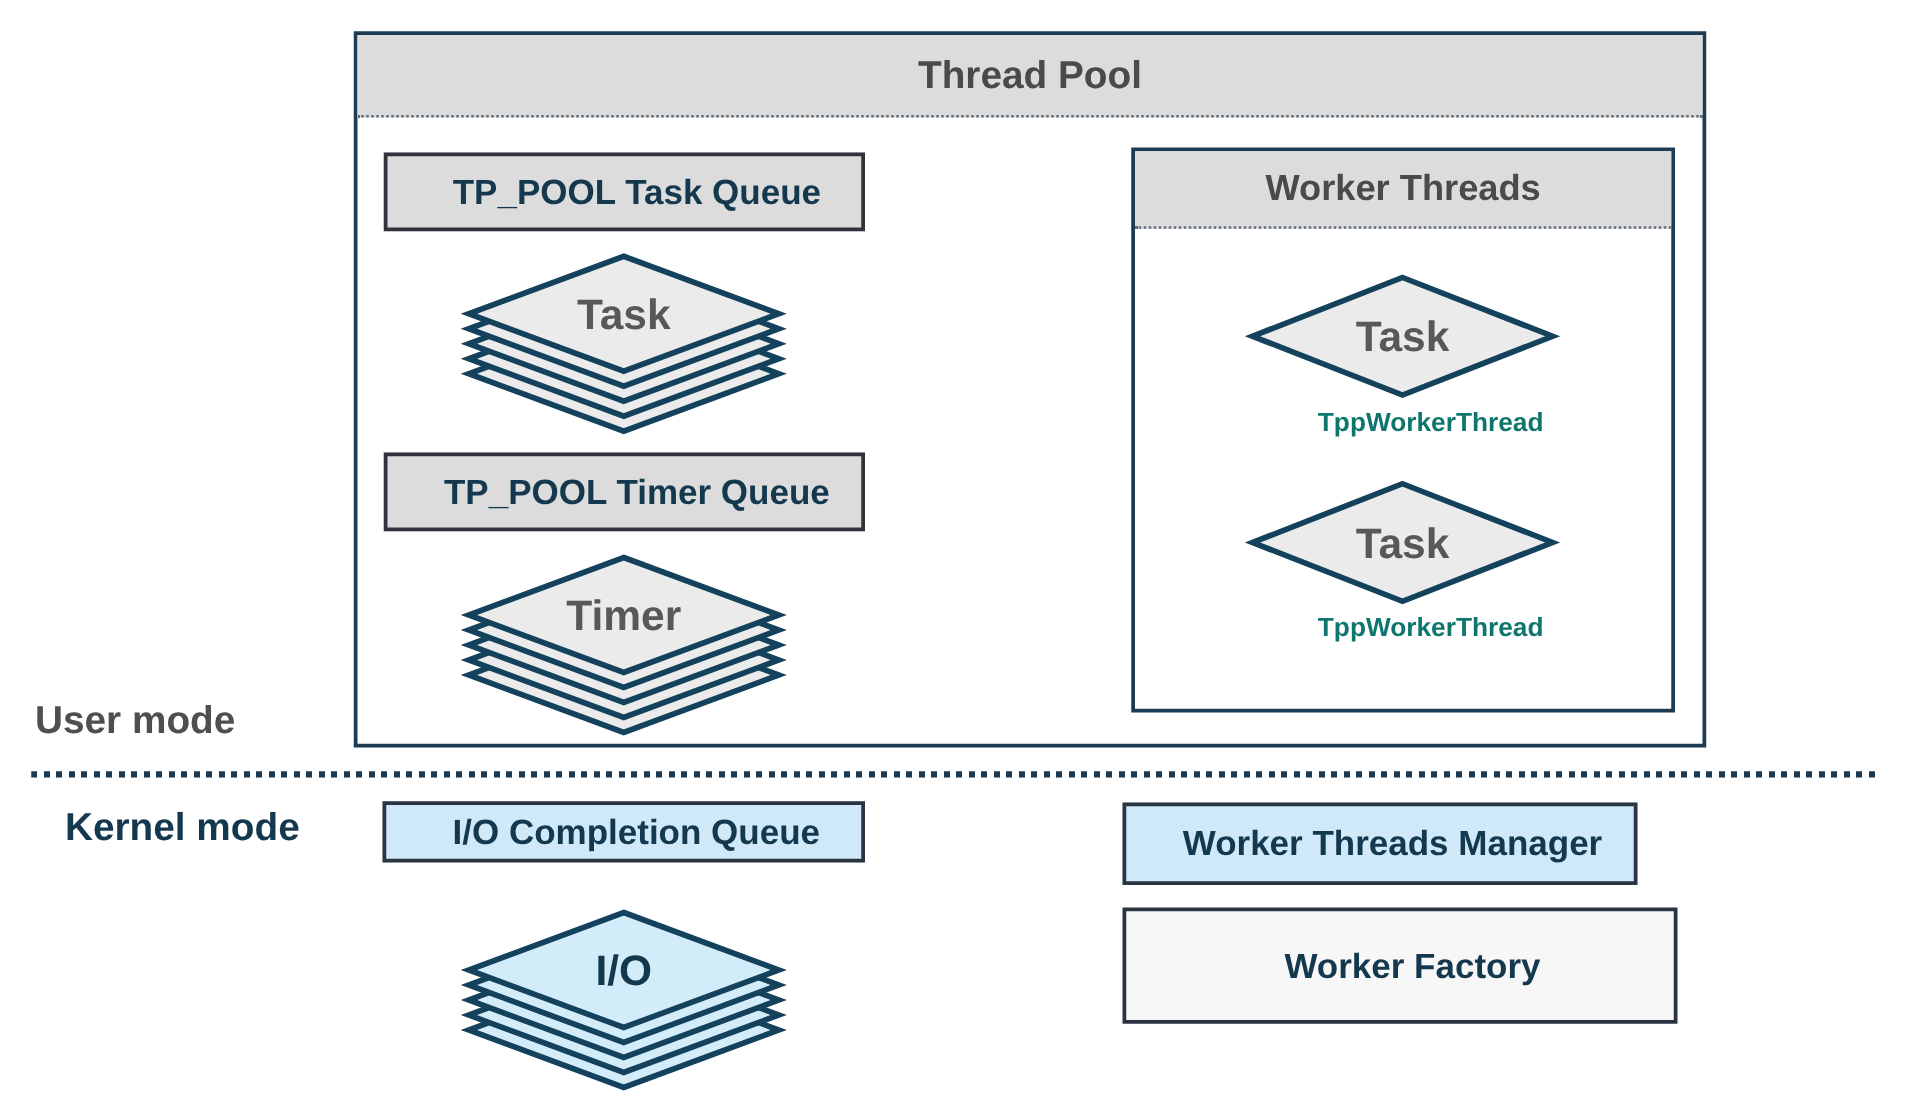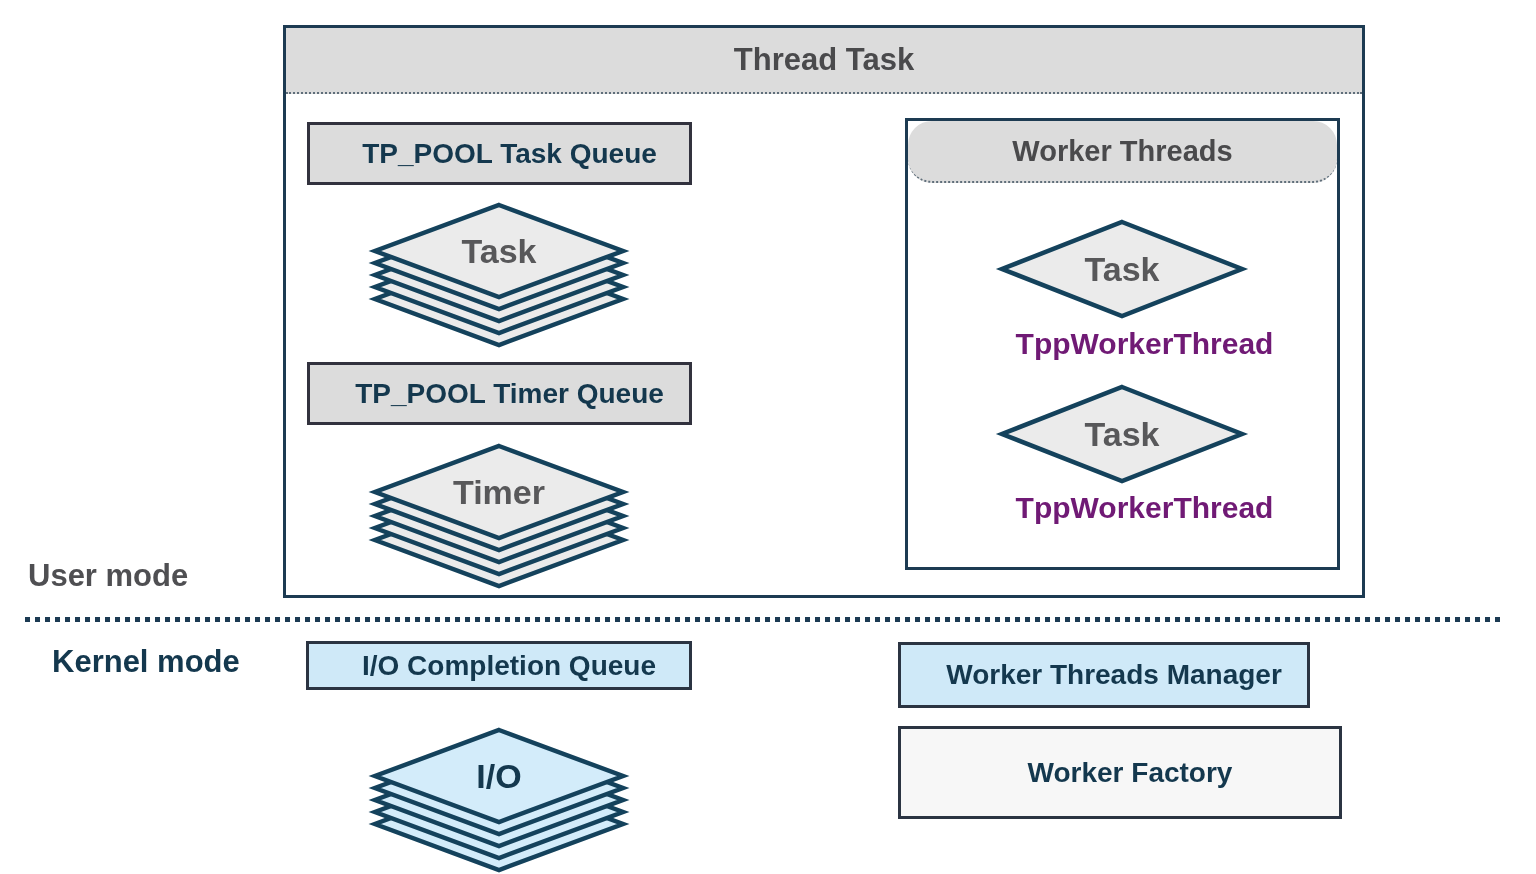--- a/index.html
+++ b/index.html
@@ -28,21 +28,21 @@
   .worker-threads-box {
     position: absolute;
     left: 905px; top: 118px; width: 435px; height: 452px;
     border: 3px solid #1d3b52; background: #ffffff;
   }
   .wt-header {
     position: absolute; left: 0; top: 0; right: 0; height: 62px;
     background: #dcdcdc;
     border-bottom: 2px dotted #5f6e7a;
     display: flex; align-items: center; justify-content: center;
-    font-size: 29px; color: #4a4a4c; border-radius: 24px;
+    font-size: 29px; color: #4a4a4c;
   }
 
   
   .label-box {
     position: absolute;
     display: flex; align-items: center; justify-content: center;
     font-size: 28px; text-align: center; padding-left: 20px;
   }
   .gray-box  { background: #dcdcdc; border: 3px solid #32323e; color: #14384e; }
   .blue-box  { background: #cfe9f8; border: 3px solid #2b3442; color: #14384e; }
@@ -60,39 +60,39 @@
     font-family: "Liberation Sans", sans-serif;
     font-weight: bold;
     font-size: 34px;
     fill: #58585a;
   }
   .stack-blue .layer { fill: #d3ecfa; }
   .stack-blue text   { fill: #14384e; }
 
   .thread-label {
     position: absolute; left: 905px; width: 435px;
-    text-align: center; font-size: 30px; color: #701a75; padding-left: 44px;
+    text-align: center; font-size: 21px; color: #0f766e; padding-left: 44px;
   }
 
   
   .mode-label { position: absolute; left: 28px; font-size: 31px; }
   .user-mode   { top: 558px; color: #4f4f52; }
   .kernel-mode { top: 644px; color: #14384e; margin-left: 24px; }
 
   .mode-divider {
     position: absolute; left: 25px; top: 617px; width: 1478px; height: 5px;
     background: repeating-linear-gradient(90deg, #1b3a52 0 5px, transparent 5px 10px);
   }
 </style>
 </head>
 <body>
 
 <div class="thread-pool">
   <div class="tp-header">
-    <span>Thread Task</span>
+    <span>Thread Pool</span>
   </div>
 </div>
 
 <div class="label-box gray-box" style="left:307px; top:122px; width:385px; height:63px;">
   <span>TP_POOL Task Queue</span>
 </div>
 
 <svg class="stack" style="left:367px; top:197px;" width="264" height="156" viewBox="0 0 264 156">
   <polygon class="layer" points="132,56 256,102 132,148 8,102"></polygon>
   <polygon class="layer" points="132,44 256,90 132,136 8,90"></polygon>

